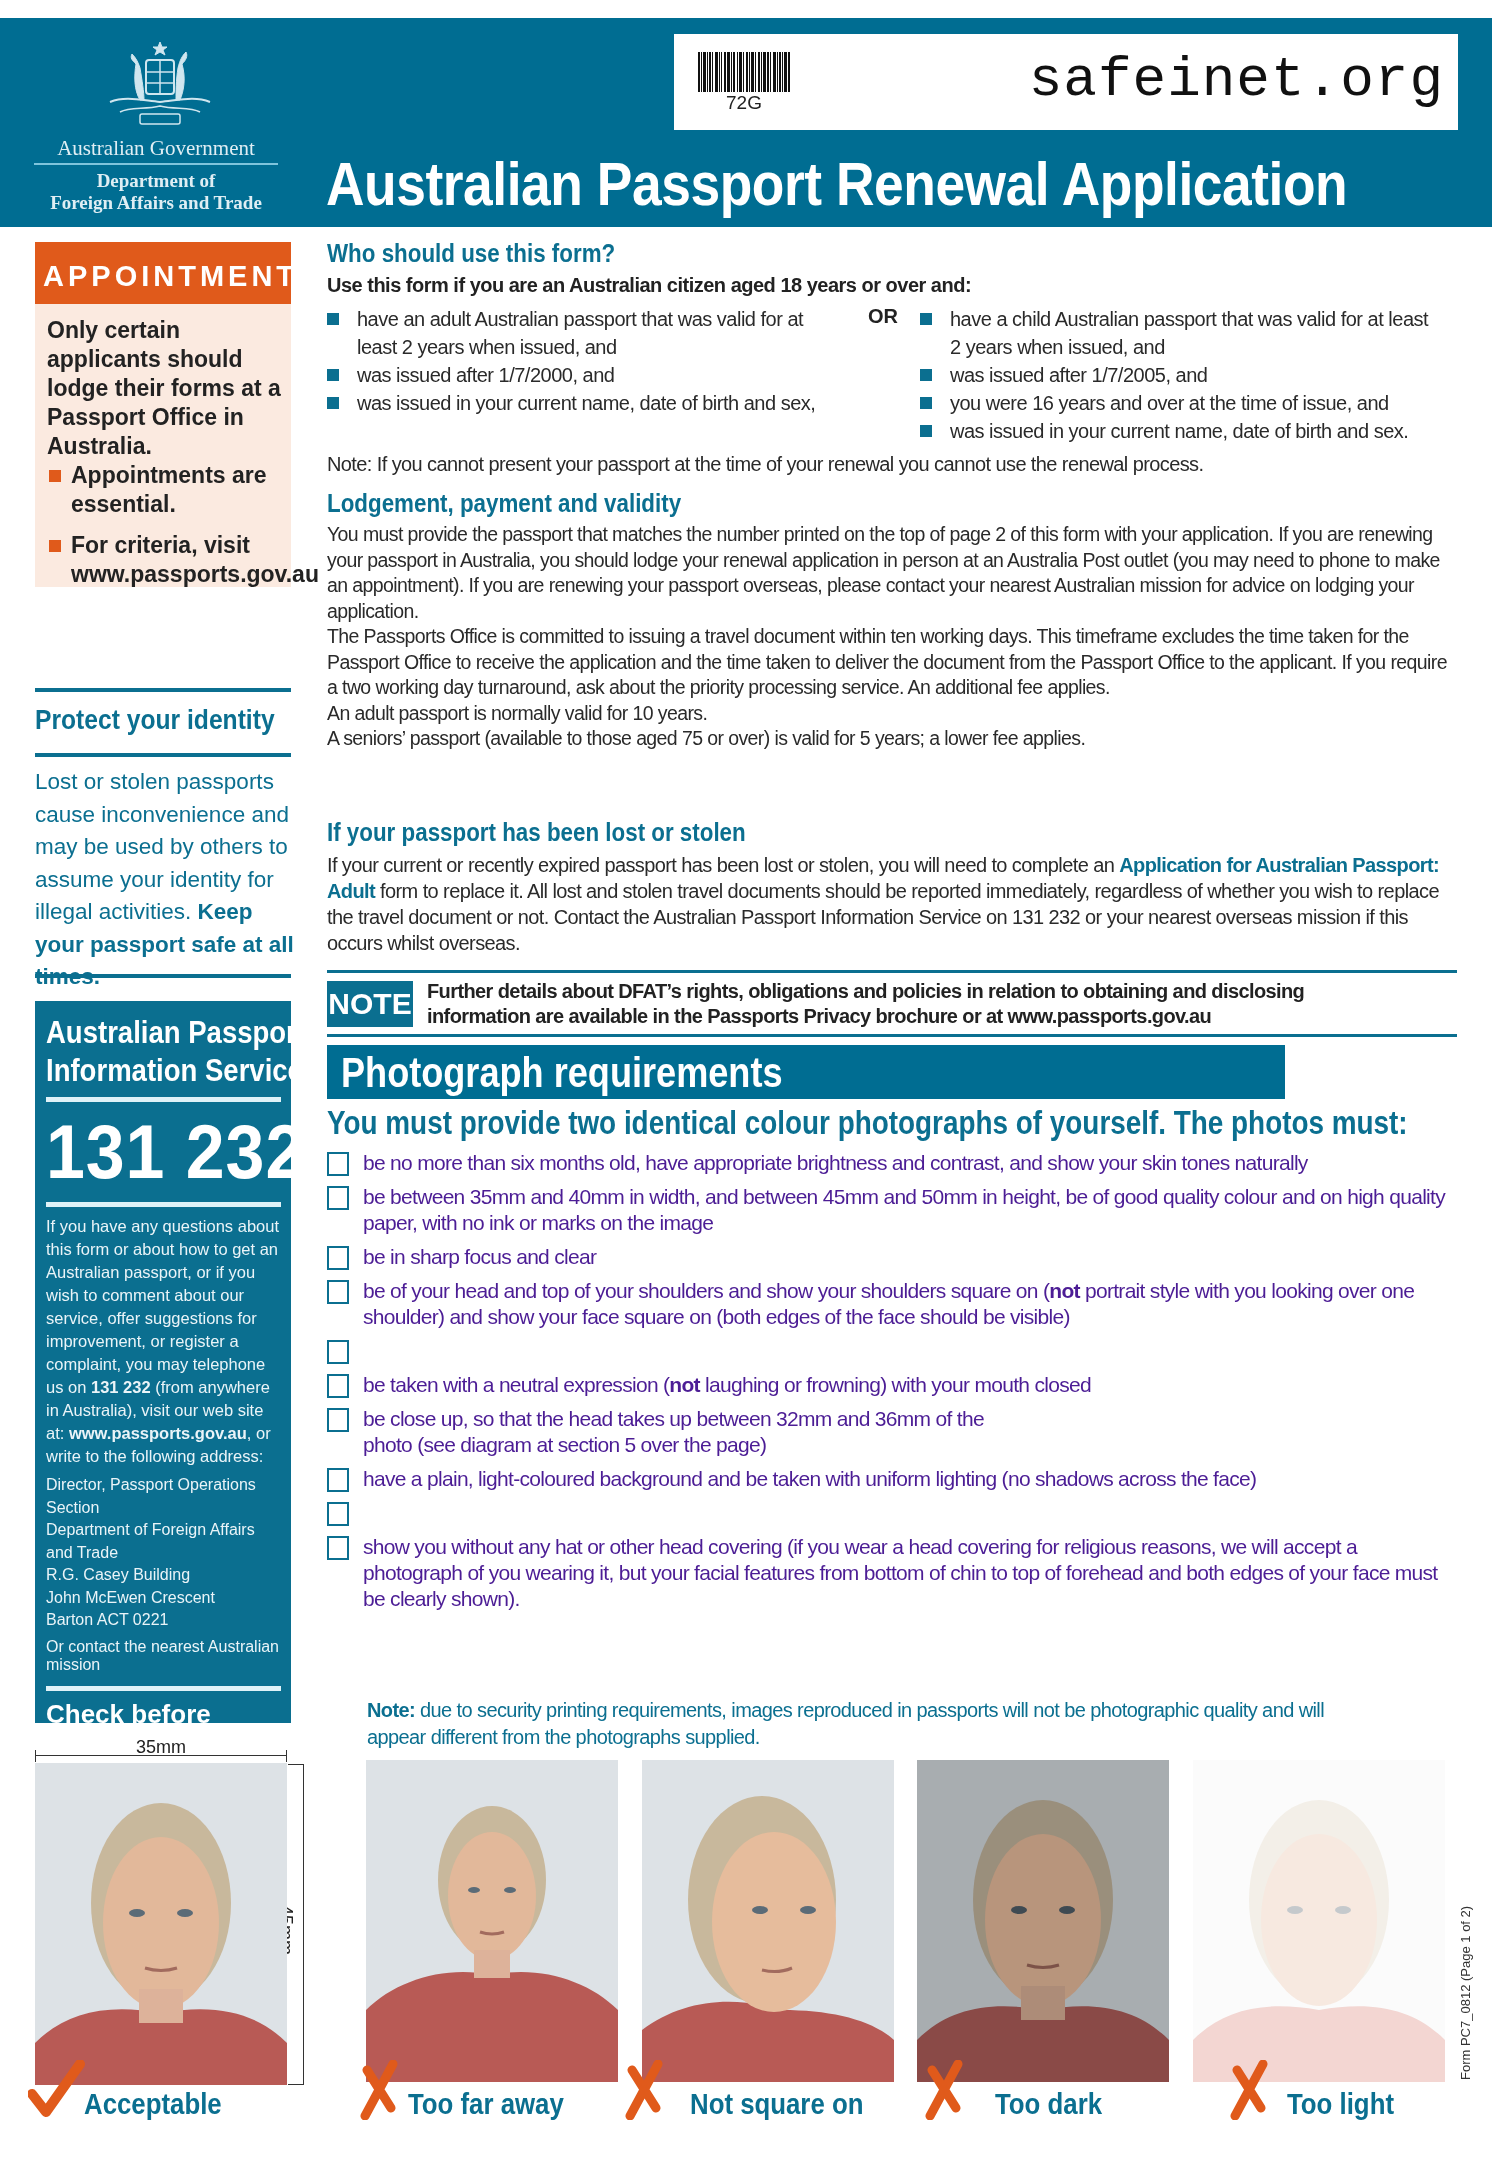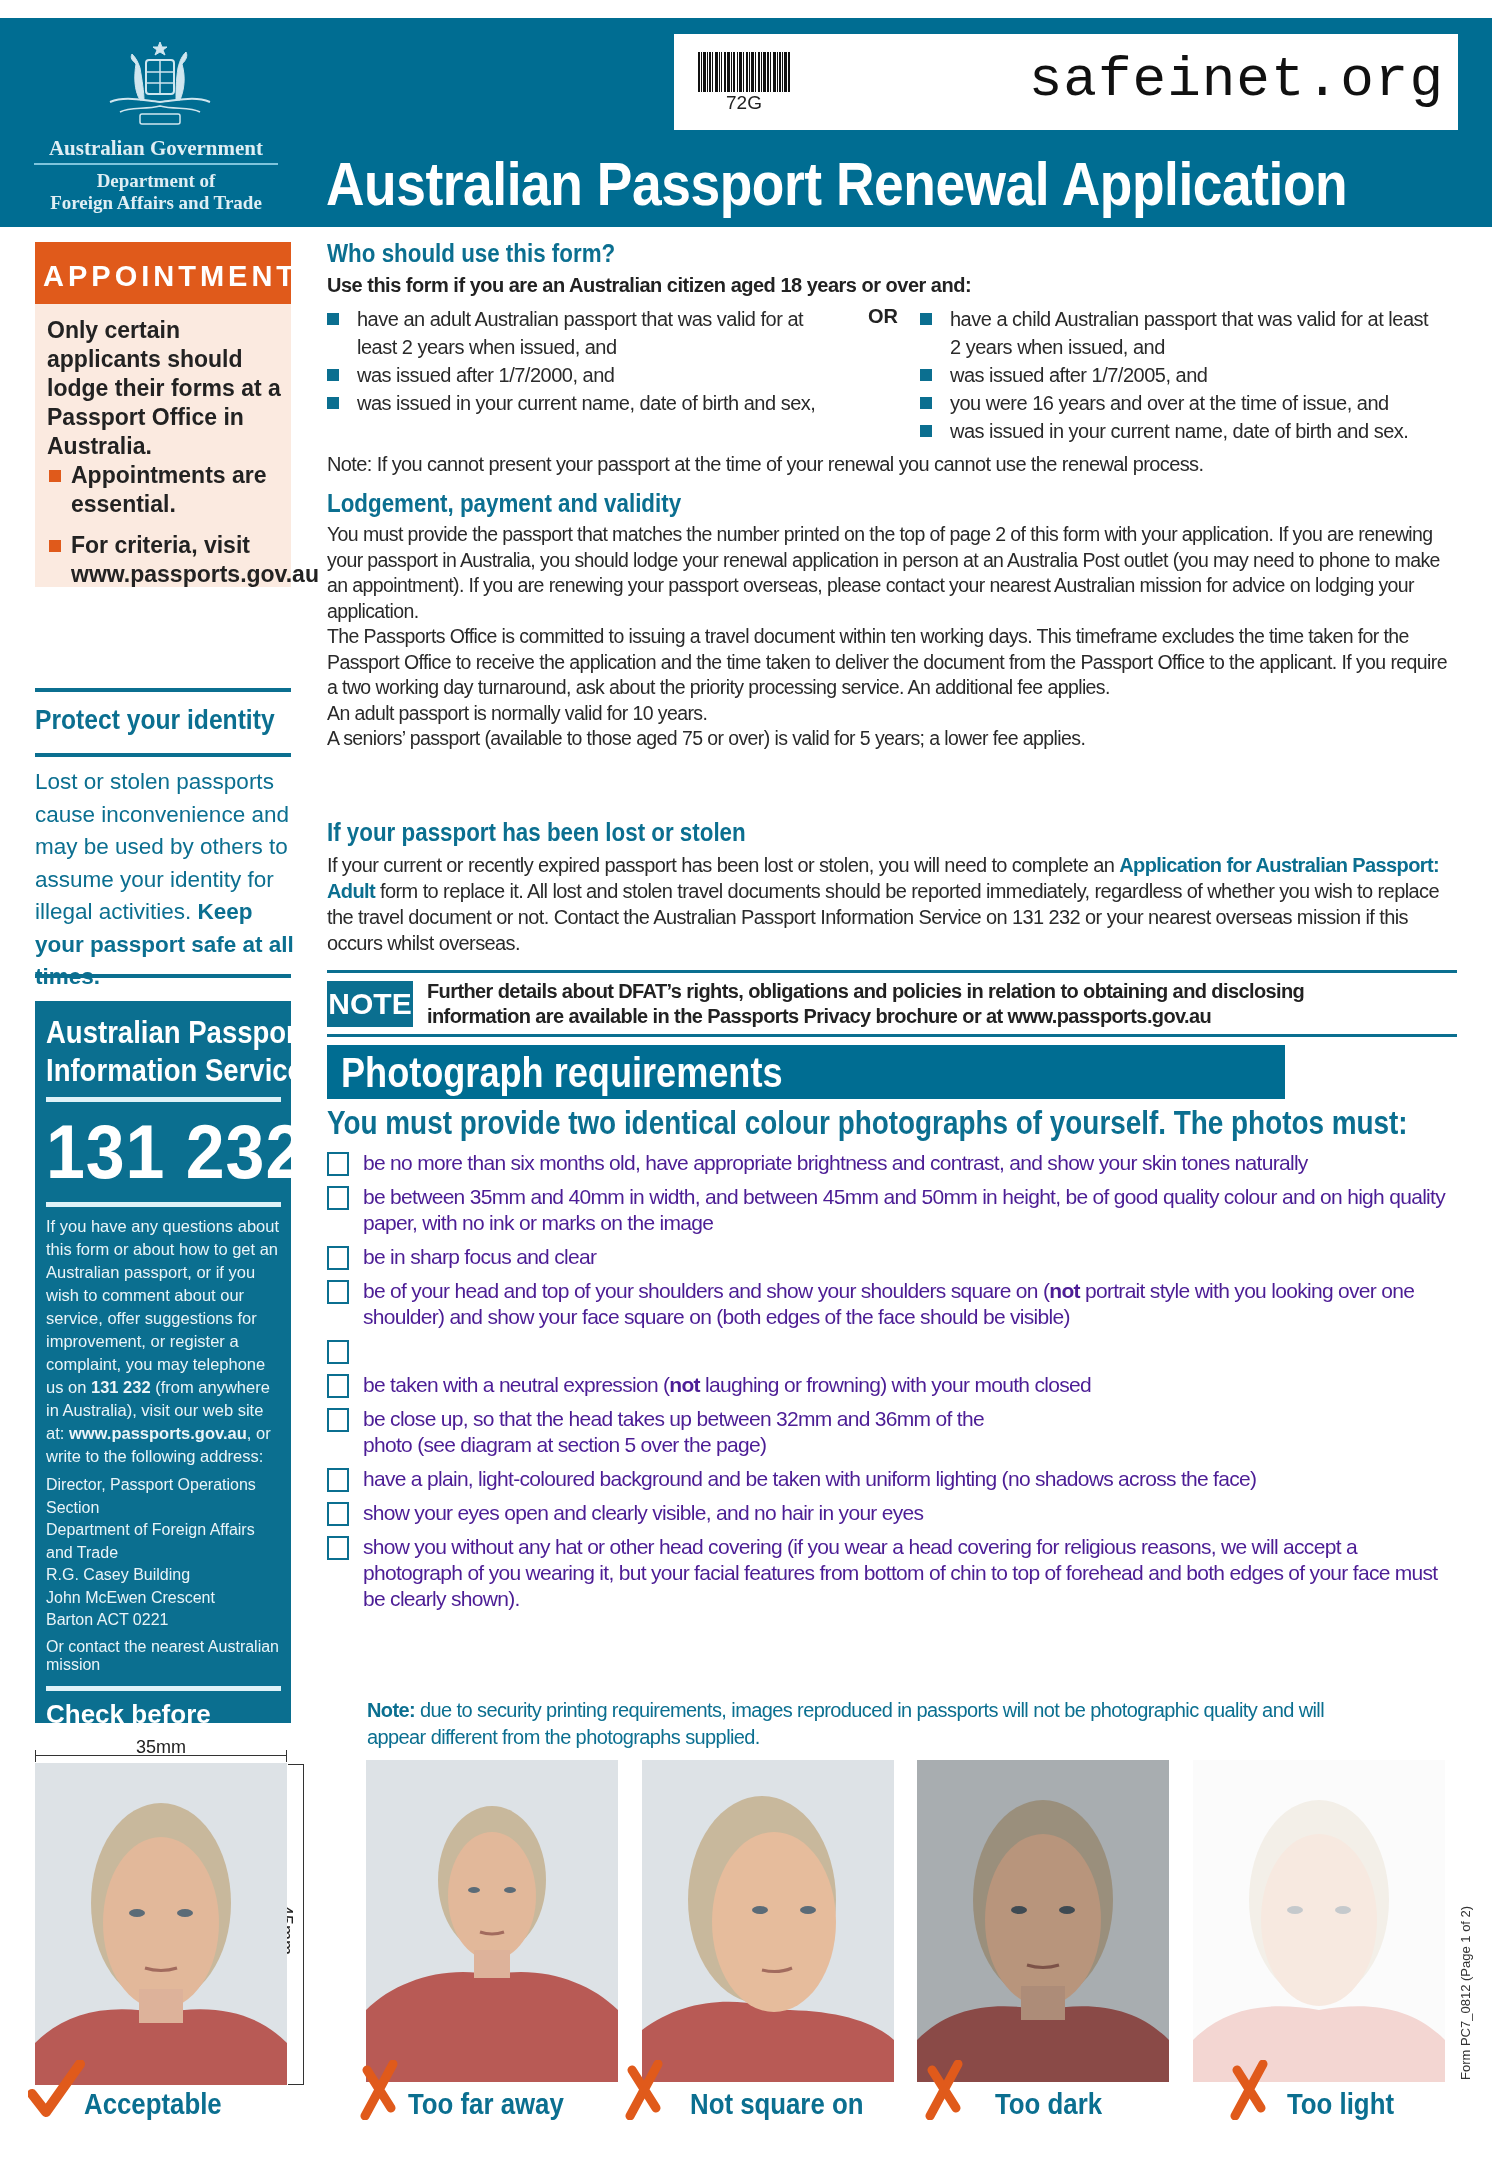--- a/index.html
+++ b/index.html
@@ -2,21 +2,21 @@
 <html><head>
 <meta charset="utf-8">
 <style>
   * { box-sizing: border-box; margin: 0; padding: 0; }
   html, body { width: 1492px; height: 2160px; background: #ffffff; overflow: hidden; }
   body { font-family: "Liberation Sans", sans-serif; color: #2a2a2a; position: relative; }
 
   
   .header { position: absolute; left: 0; top: 18px; width: 1492px; height: 209px; background: #006d92; }
   .crest { position: absolute; left: 100px; top: 22px; width: 120px; height: 96px; }
-  .gov-name { position: absolute; left: 30px; top: 118px; width: 252px; text-align: center; color: #dfeef4; font-family: "Liberation Serif", serif; font-weight: bold; font-size: 21px; }
+  .gov-name { position: absolute; left: 30px; top: 118px; width: 252px; text-align: center; color: #dfeef4; font-family: "Liberation Serif", serif; font-weight: normal; font-size: 21px; }
   .gov-rule { position: absolute; left: 34px; top: 145px; width: 244px; height: 2px; background: #7fc4dc; }
   .dept-name { position: absolute; left: 30px; top: 152px; width: 252px; text-align: center; color: #dfeef4; font-family: "Liberation Serif", serif; font-weight: bold; font-size: 19px; line-height: 22px; }
   .barcode-box { position: absolute; left: 674px; top: 16px; width: 784px; height: 96px; background: #ffffff; }
   .barcode { position: absolute; left: 24px; top: 18px; width: 92px; height: 40px; }
   .barcode-label { position: absolute; left: 24px; top: 58px; width: 92px; text-align: center; font-size: 19px; color: #222; }
   .watermark { position: absolute; right: 14px; top: 14px; font-family: "Liberation Mono", monospace; font-size: 56px; color: #111; letter-spacing: 1px; }
   .main-title { position: absolute; left: 326px; top: 130px; color: #ffffff; font-weight: bold; font-size: 62px; letter-spacing: -0.5px; transform: scaleX(0.86); transform-origin: left top; white-space: nowrap; }
 
   
   .appt { position: absolute; left: 35px; top: 242px; width: 256px; height: 345px; background: #fbeae0; }
@@ -292,21 +292,20 @@
   <div class="req" style="padding-right:420px">
       <span class="cbox"></span>
       <span>be close up, so that the head takes up between 32mm and 36mm of the photo (see diagram at section 5 over the page)</span>
     </div>
   <div class="req">
       <span class="cbox"></span>
       <span>have a plain, light-coloured background and be taken with uniform lighting (no shadows across the face)</span>
     </div>
   <div class="req">
       <span class="cbox"></span>
-      <span>show your eyes open and clearly visible, and no hair in your eyes</span>
     </div>
   <div class="req">
       <span class="cbox"></span>
       <span>show you without any hat or other head covering (if you wear a head covering for religious reasons, we will accept a photograph of you wearing it, but your facial features from bottom of chin to top of forehead and both edges of your face must be clearly shown).</span>
     </div>
 </div>
 <div class="photo-note">
   <b>Note:</b>
   <span>due to security printing requirements, images reproduced in passports will not be photographic quality and will appear different from the photographs supplied.</span>
 </div>

